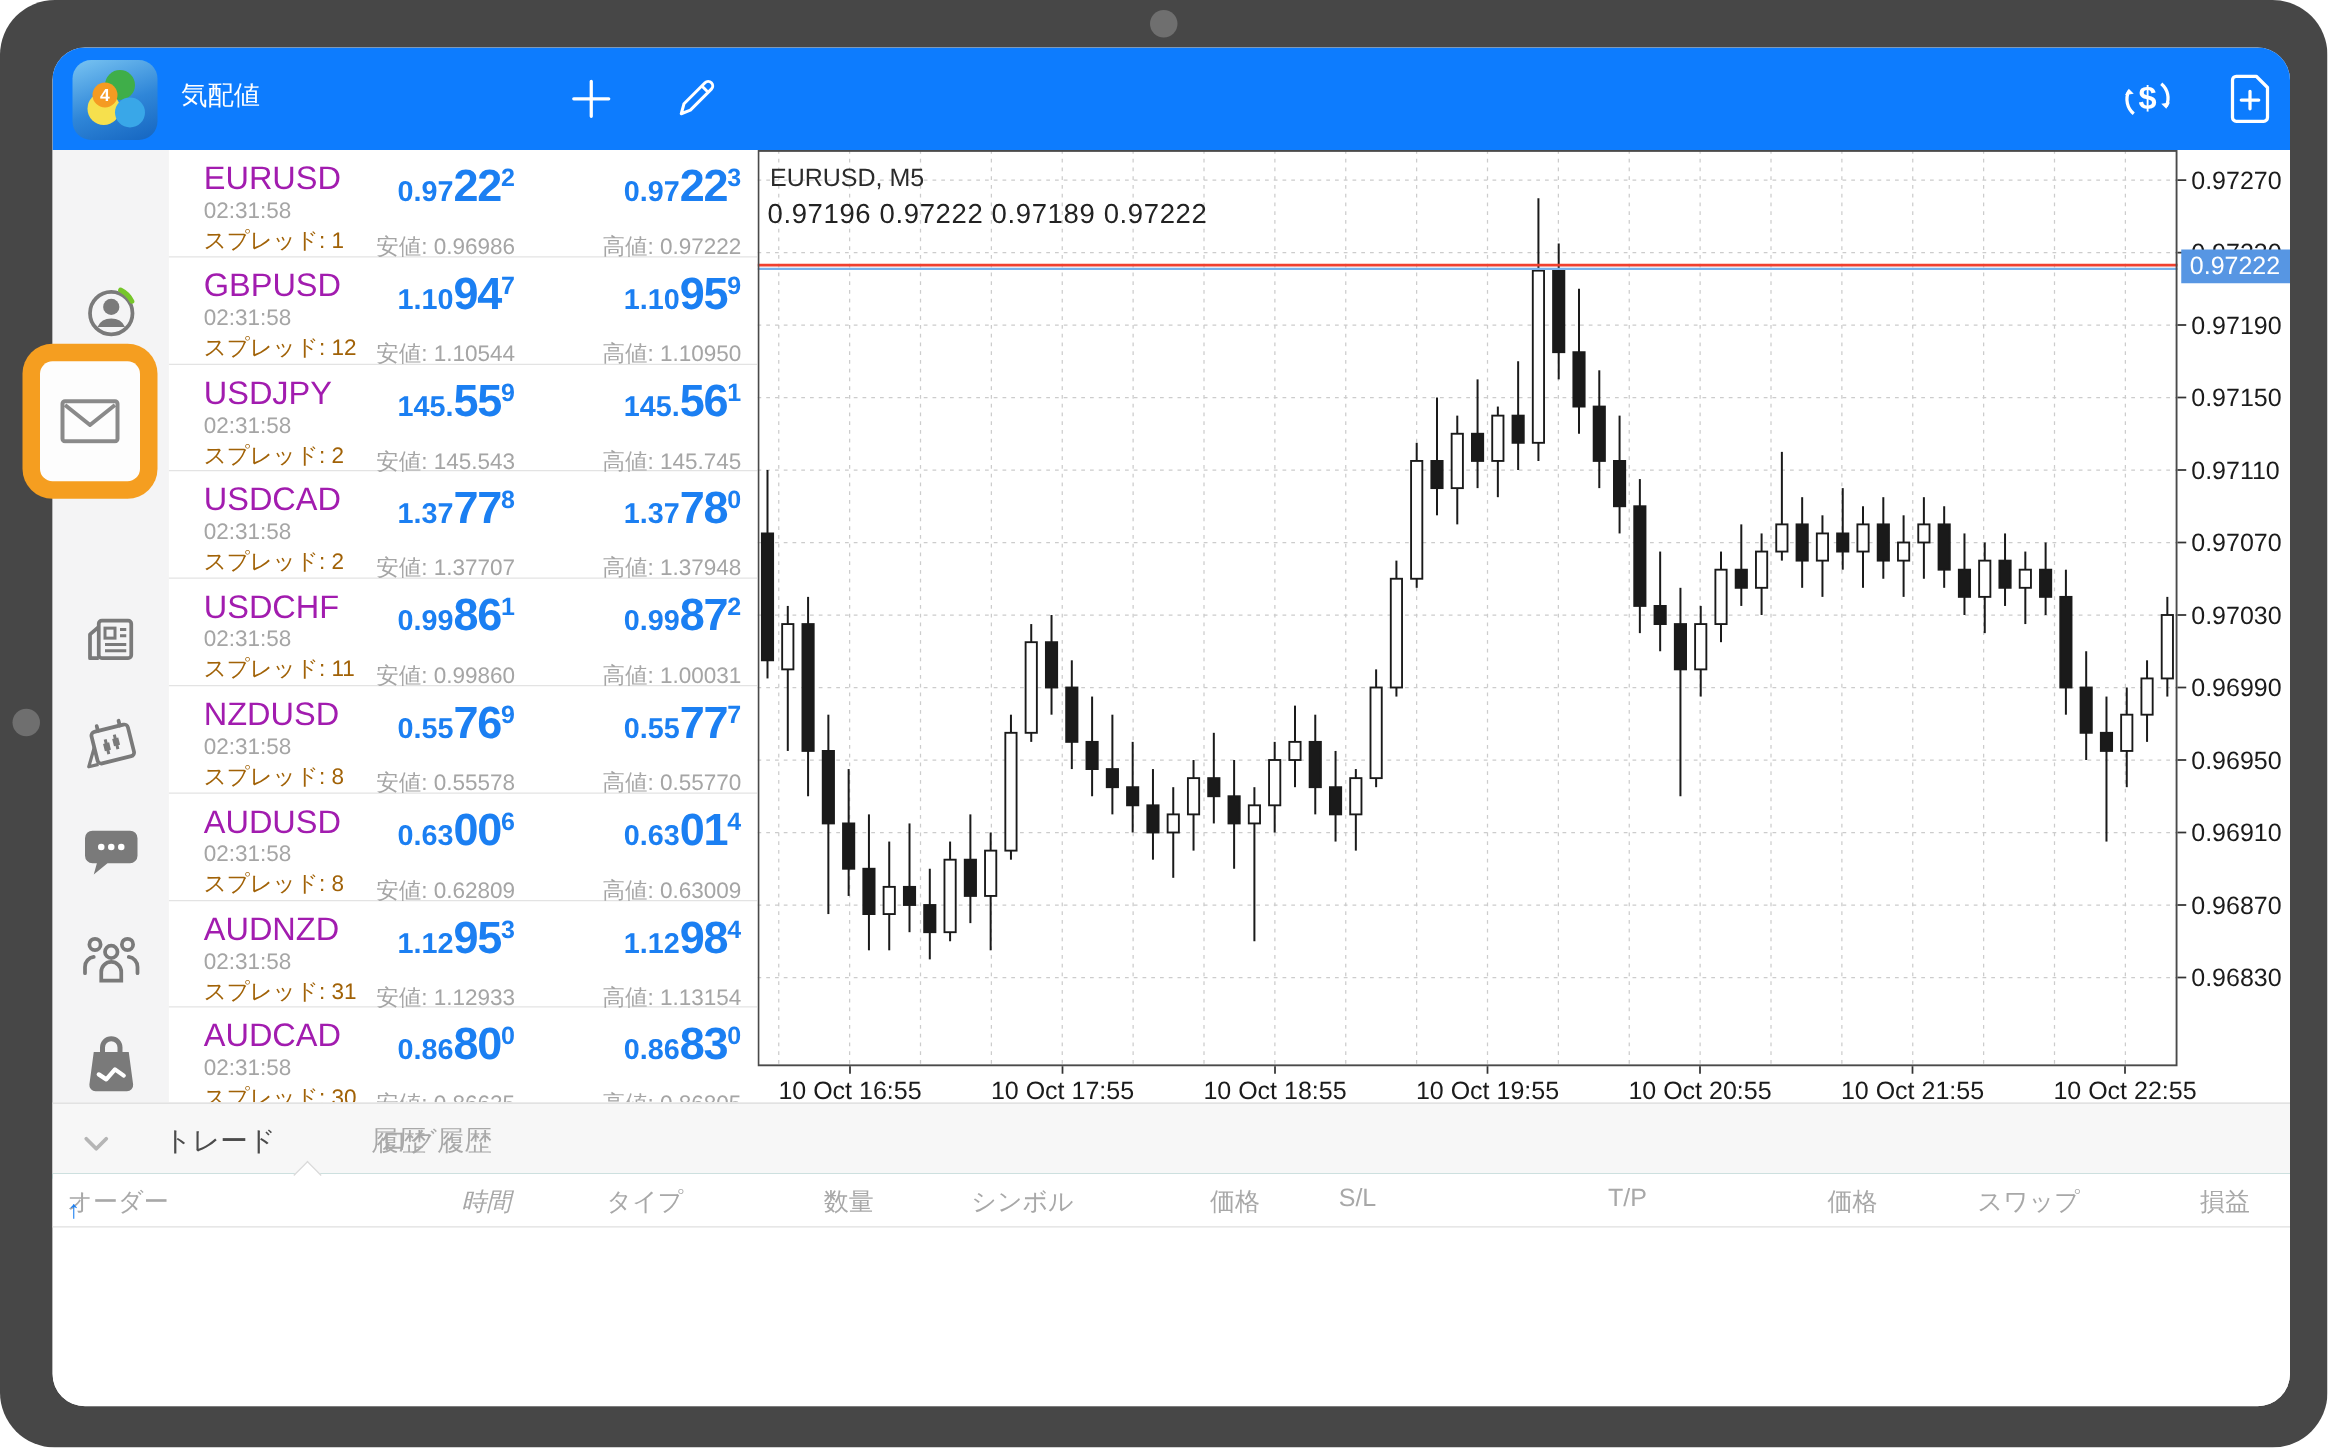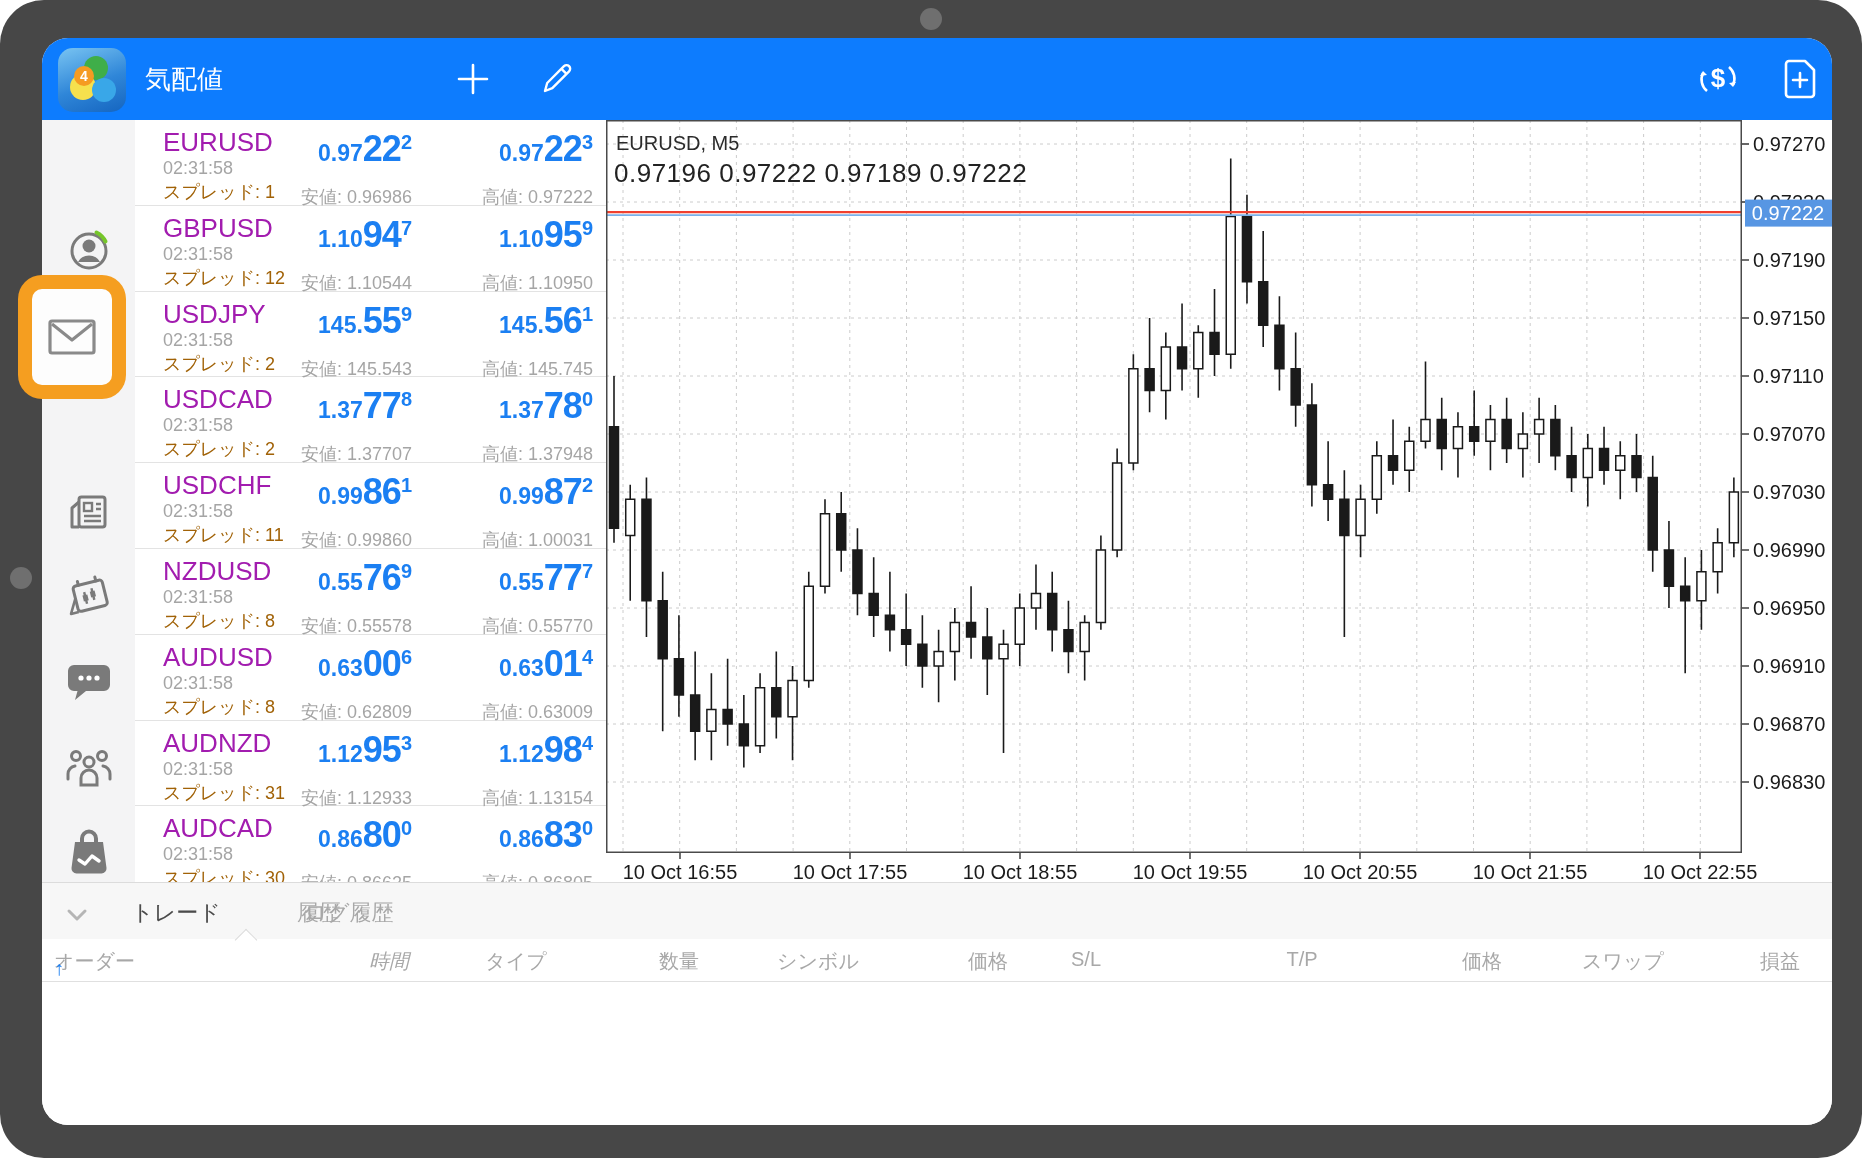--- a/index.html
+++ b/index.html
@@ -7,21 +7,21 @@
   .device{position:absolute;left:0;top:0;width:1862px;height:1158px;background:#474747;border-radius:44px;overflow:hidden;}
   .cam-dot{position:absolute;background:#6f6f6f;border-radius:50%;}
   .cam-dot.top{left:920px;top:8px;width:22px;height:22px;}
   .cam-dot.left{left:10px;top:567px;width:22px;height:22px;}
   .screen{position:absolute;left:42px;top:38px;width:1790px;height:1087px;background:#ffffff;border-radius:26px;overflow:hidden;}
 
   
   .appbar{position:absolute;left:0;top:0;width:100%;height:82px;background:#0d7cfe;}
   .mt-logo{position:absolute;left:16px;top:10px;width:68px;height:64px;border-radius:15px;background:linear-gradient(160deg,#79c4f2 0%,#2f86d8 55%,#1565c0 100%);}
   .mt-logo .ball{position:absolute;border-radius:50%;}
-  .appbar-title{position:absolute;left:103px;top:24px;font-size:26px;color:#ffffff;}
+  .appbar-title{position:absolute;left:103px;top:24px;font-size:21px;color:#ffffff;}
   .appbar-icon{position:absolute;top:18px;width:46px;height:46px;display:flex;align-items:center;justify-content:center;}
   
   .sidebar{position:absolute;left:0;top:82px;width:93px;height:762px;background:#f4f4f5;border-right:1px solid #ececec;}
   .side-icon{position:absolute;left:50%;transform:translate(-50%,-50%);}
   
   .quotes{position:absolute;left:93px;top:82px;width:471px;height:762px;background:#ffffff;overflow:hidden;}
   .qrow{position:relative;height:84.8px;border-bottom:1px solid #e3e3e3;margin:0 0 0 0;}
   .qsym{position:absolute;left:28px;top:7px;font-size:26px;color:#a21caf;}
   .qtime{position:absolute;left:28px;top:38px;font-size:18px;color:#a5a5a5;}
   .qspread{position:absolute;left:28px;top:60px;font-size:18px;color:#a16207;}
@@ -29,21 +29,21 @@
   .qcol.mid{right:194px;}
   .qcol.rgt{right:13px;}
   .qprice{position:absolute;right:0;top:8px;color:#1b7ff2;white-space:nowrap;}
   .qprice .ps{font-size:23px;font-weight:700;}
   .qprice .pb{font-size:36px;font-weight:700;letter-spacing:-1px;}
   .qprice .pp{font-size:20px;font-weight:700;position:relative;top:-12px;}
   .qsub{position:absolute;right:0;top:52px;font-size:18px;color:#a5a5a5;white-space:nowrap;margin-top:13px;}
   
   .chart-wrap{position:absolute;left:564px;top:82px;width:1226px;height:762px;background:#ffffff;}
   .chart-label{position:absolute;left:10px;top:12px;font-size:20px;color:#2b2b2b;z-index:3;}
-  .chart-ohlc{position:absolute;left:8px;top:38px;font-size:26px;color:#222222;z-index:3;letter-spacing:0.5px;}
+  .chart-ohlc{position:absolute;left:8px;top:38px;font-size:22px;color:#222222;z-index:3;letter-spacing:0.5px;}
   
   .bottom-panel{position:absolute;left:0;top:844px;width:100%;height:243px;background:#ffffff;}
   .tabbar{position:absolute;left:0;top:0;width:100%;height:56px;background:#f7f7f7;border-top:1px solid #dcdcdc;border-bottom:4px solid #0f766e;}
   .tab{position:absolute;top:15px;font-size:22px;color:#a8a8a8;transform:translateX(-50%);cursor:default;}
   .tab.active{color:#4b4b4b;}
   .tab-notch{position:absolute;left:196px;top:49px;width:15px;height:15px;background:#ffffff;border-left:1px solid #dadada;border-top:1px solid #dadada;transform:rotate(45deg);z-index:2;}
   .colhead{position:absolute;left:0;top:57px;width:100%;height:42px;background:#ffffff;border-bottom:1px solid #e0e0e0;}
   .colhead span{position:absolute;top:9px;font-size:20px;color:#a8a8a8;white-space:nowrap;}
   .colhead .sort-arrow{color:#1b7ff2;font-weight:700;}
   .balrow{position:absolute;left:0;top:99px;width:100%;height:56px;background:#ffffff;border-bottom:1px solid #e6e6e6;}

